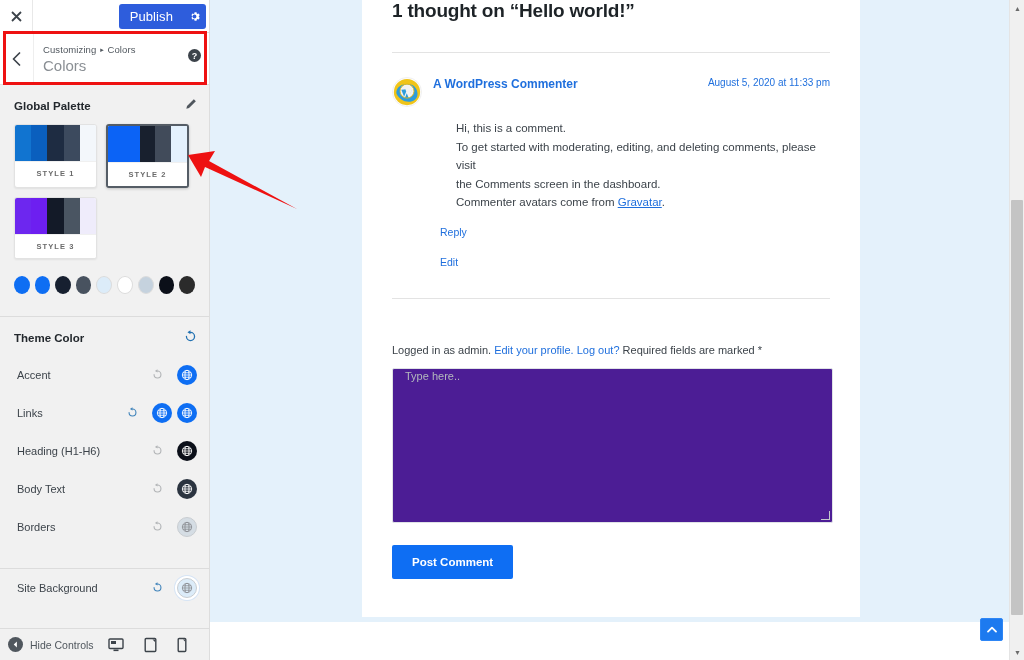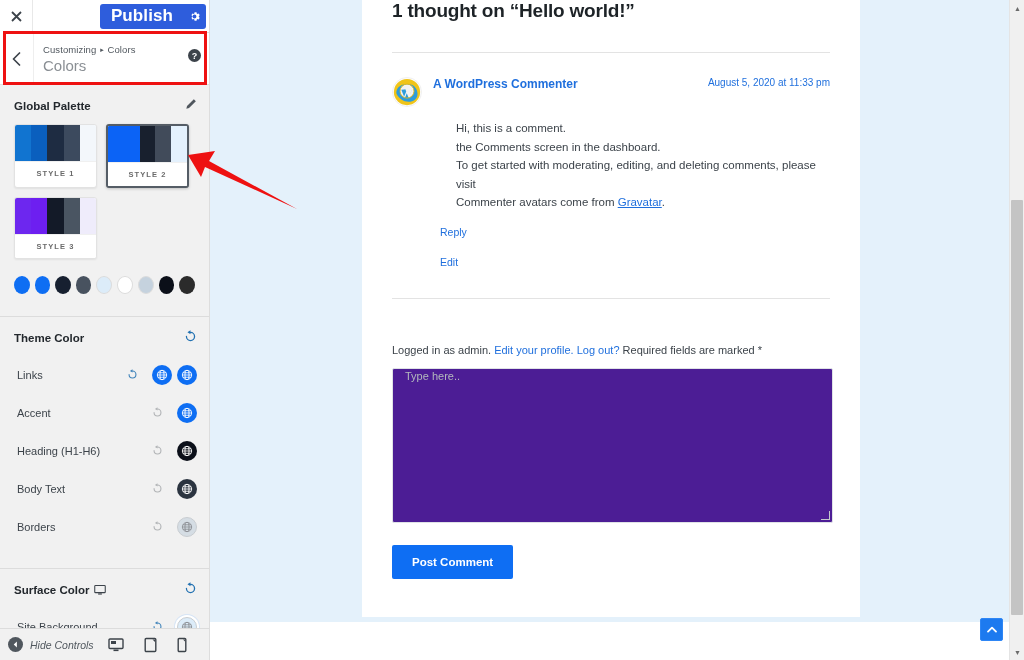--- a/index.html
+++ b/index.html
@@ -29,21 +29,21 @@
     position: absolute; left: 0; top: 0; width: 33px; height: 33px;
     display: flex; align-items: center; justify-content: center;
     color: #3c434a; font-size: 15px; background: #fff;
     border-right: 1px solid #e8e8e8;
   }
   .publish-btn {
     display: flex; align-items: center; height: 25px;
     background: #2e5ddc; border-radius: 3px; overflow: hidden;
   }
   .publish-label {
-    color: #fff; font-size: 17px; font-weight: 700;
+    color: #fff; font-size: 13px; font-weight: 400;
     padding: 0 9px 0 11px; letter-spacing: .1px;
   }
   .publish-gear {
     width: 24px; height: 25px; display: flex; align-items: center; justify-content: center;
     color: #fff; font-size: 12px;
   }
 
   .panel-head {
     position: relative; height: 52px; background: #fff;
     display: flex; align-items: center;
@@ -116,21 +116,20 @@
     color: #fff; font-size: 12px; line-height: 1; margin-left: 5px;
     flex: none;
   }
   .globe.light { color: #8c8f94; border: 1px solid #c9cdd1; }
   .globe.ring { box-shadow: 0 0 0 2px #fff, 0 0 0 3px #d6e4f5; }
 
   .sb-footer {
     height: 32px; background: #f1f1f1; border-top: 1px solid #dcdcdc;
     display: flex; align-items: center; padding: 0 8px;
     position: relative;
-    font-style: italic;
   }
   .hide-ctrl { display: flex; align-items: center; gap: 7px; }
   .hide-circle {
     width: 15px; height: 15px; border-radius: 50%; background: #50575e;
     color: #fff; font-size: 8px; display: flex; align-items: center; justify-content: center;
   }
   .hide-text { font-size: 10.5px; color: #50575e; }
   .devices { margin-left: auto; display: flex; align-items: center; gap: 20px; padding-right: 14px; }
   .dev { color: #3c434a; display: flex; align-items: center; justify-content: center; position: relative; }
   .dev.active::after {
@@ -328,46 +327,46 @@
           <span class="sec-title">Theme Color</span>
           <span class="sec-reset">
             <svg width="13" height="13" viewBox="0 0 16 16" aria-hidden="true">
               <path d="M3 8a5 5 0 105-5" stroke="#2271b1" stroke-width="1.6" fill="none" stroke-linecap="round"></path>
               <path d="M8 0.3 L8 5.2 L4.2 2.8 Z" fill="#2271b1"></path>
             </svg>
           </span>
         </div>
         <div id="theme-rows">
             <div class="ctrl-row">
+              <span class="ctrl-label">Accent</span>
+              <span class="ctrl-reset dim"><svg width="11" height="11" viewBox="0 0 16 16" aria-hidden="true">
+                  <path d="M3 8a5 5 0 105-5" stroke="#a7aaad" stroke-width="1.6" fill="none" stroke-linecap="round"></path>
+                  <path d="M8 0.3 L8 5.2 L4.2 2.8 Z" fill="#a7aaad"></path>
+                </svg></span>
+              <span class="globe" style="background: rgb(14, 110, 243);">
+                <svg width="12" height="12" viewBox="0 0 16 16" aria-hidden="true">
+                  <circle cx="8" cy="8" r="6.2" fill="none" stroke="#ffffff" stroke-width="1.2"></circle>
+                  <ellipse cx="8" cy="8" rx="2.7" ry="6.2" fill="none" stroke="#ffffff" stroke-width="1.2"></ellipse>
+                  <path d="M1.8 8 H14.2 M2.8 5 H13.2 M2.8 11 H13.2" stroke="#ffffff" stroke-width="1.1"></path>
+                </svg>
+              </span>
+            </div>
+            <div class="ctrl-row">
               <span class="ctrl-label">Links</span>
               <span class="ctrl-reset"><svg width="11" height="11" viewBox="0 0 16 16" aria-hidden="true">
                   <path d="M3 8a5 5 0 105-5" stroke="#2271b1" stroke-width="1.6" fill="none" stroke-linecap="round"></path>
                   <path d="M8 0.3 L8 5.2 L4.2 2.8 Z" fill="#2271b1"></path>
                 </svg></span>
               <span class="globe" style="background: rgb(14, 110, 243);">
                 <svg width="12" height="12" viewBox="0 0 16 16" aria-hidden="true">
                   <circle cx="8" cy="8" r="6.2" fill="none" stroke="#ffffff" stroke-width="1.2"></circle>
                   <ellipse cx="8" cy="8" rx="2.7" ry="6.2" fill="none" stroke="#ffffff" stroke-width="1.2"></ellipse>
                   <path d="M1.8 8 H14.2 M2.8 5 H13.2 M2.8 11 H13.2" stroke="#ffffff" stroke-width="1.1"></path>
                 </svg>
               </span>
-              <span class="globe" style="background: rgb(14, 110, 243);">
-                <svg width="12" height="12" viewBox="0 0 16 16" aria-hidden="true">
-                  <circle cx="8" cy="8" r="6.2" fill="none" stroke="#ffffff" stroke-width="1.2"></circle>
-                  <ellipse cx="8" cy="8" rx="2.7" ry="6.2" fill="none" stroke="#ffffff" stroke-width="1.2"></ellipse>
-                  <path d="M1.8 8 H14.2 M2.8 5 H13.2 M2.8 11 H13.2" stroke="#ffffff" stroke-width="1.1"></path>
-                </svg>
-              </span>
-            </div>
-            <div class="ctrl-row">
-              <span class="ctrl-label">Accent</span>
-              <span class="ctrl-reset dim"><svg width="11" height="11" viewBox="0 0 16 16" aria-hidden="true">
-                  <path d="M3 8a5 5 0 105-5" stroke="#a7aaad" stroke-width="1.6" fill="none" stroke-linecap="round"></path>
-                  <path d="M8 0.3 L8 5.2 L4.2 2.8 Z" fill="#a7aaad"></path>
-                </svg></span>
               <span class="globe" style="background: rgb(14, 110, 243);">
                 <svg width="12" height="12" viewBox="0 0 16 16" aria-hidden="true">
                   <circle cx="8" cy="8" r="6.2" fill="none" stroke="#ffffff" stroke-width="1.2"></circle>
                   <ellipse cx="8" cy="8" rx="2.7" ry="6.2" fill="none" stroke="#ffffff" stroke-width="1.2"></ellipse>
                   <path d="M1.8 8 H14.2 M2.8 5 H13.2 M2.8 11 H13.2" stroke="#ffffff" stroke-width="1.1"></path>
                 </svg>
               </span>
             </div>
             <div class="ctrl-row">
               <span class="ctrl-label">Heading (H1-H6)</span>
@@ -410,35 +409,20 @@
                   <path d="M1.8 8 H14.2 M2.8 5 H13.2 M2.8 11 H13.2" stroke="#8c8f94" stroke-width="1.1"></path>
                 </svg>
               </span>
             </div>
           </div>
       </div>
 
       <div class="divider"></div>
 
       <div class="section">
-        <div class="sec-head">
-          <span class="sec-title">Surface Color</span>
-          <span class="sec-monitor">
-            <svg width="12" height="12" viewBox="0 0 16 16" aria-hidden="true">
-              <rect x="1" y="2" width="14" height="9.5" rx="1" fill="none" stroke="#3c434a" stroke-width="1.4"></rect>
-              <rect x="5.5" y="12.5" width="5" height="1.6" fill="#3c434a"></rect>
-            </svg>
-          </span>
-          <span class="sec-reset">
-            <svg width="13" height="13" viewBox="0 0 16 16" aria-hidden="true">
-              <path d="M3 8a5 5 0 105-5" stroke="#2271b1" stroke-width="1.6" fill="none" stroke-linecap="round"></path>
-              <path d="M8 0.3 L8 5.2 L4.2 2.8 Z" fill="#2271b1"></path>
-            </svg>
-          </span>
-        </div>
         <div id="surface-rows">
             <div class="ctrl-row">
               <span class="ctrl-label">Site Background</span>
               <span class="ctrl-reset"><svg width="11" height="11" viewBox="0 0 16 16" aria-hidden="true">
                   <path d="M3 8a5 5 0 105-5" stroke="#2271b1" stroke-width="1.6" fill="none" stroke-linecap="round"></path>
                   <path d="M8 0.3 L8 5.2 L4.2 2.8 Z" fill="#2271b1"></path>
                 </svg></span>
               <span class="globe light ring" style="background: rgb(220, 236, 249);">
                 <svg width="12" height="12" viewBox="0 0 16 16" aria-hidden="true">
                   <circle cx="8" cy="8" r="6.2" fill="none" stroke="#8c8f94" stroke-width="1.2"></circle>
@@ -504,22 +488,22 @@
                 <circle cx="16" cy="15" r="8" fill="#f2f2f2"></circle>
                 <path d="M9.5 13.5l3.2 8 2.4-6-1-2.6a18 18 0 00-1.3.1l-3.3.5zm11.8-.2l-3 8.5 2.8-7.4c.2-.6.3-1 .2-1.1zm-5.6 4.2l-2.3 6.2c1.6.5 3.3.4 4.8-.2l-2.5-6z" fill="#2d9cdb"></path>
                 <circle cx="16" cy="15" r="8" fill="none" stroke="#e2b40f" stroke-width="1"></circle>
               </svg>
             </span>
             <span class="author">A WordPress Commenter</span>
             <span class="c-date">August 5, 2020 at 11:33 pm</span>
           </div>
           <div class="c-body">
             <p>Hi, this is a comment.</p>
+            <p>To get started with moderating, editing, and deleting comments, please visit</p>
             <p>the Comments screen in the dashboard.</p>
-            <p>To get started with moderating, editing, and deleting comments, please visit</p>
             <p><span>Commenter avatars come from </span><a href="#">Gravatar</a><span>.</span></p>
           </div>
           <div class="c-actions">
             <a href="#">Reply</a>
             <a href="#">Edit</a>
           </div>
         </div>
 
         <div class="reply-sep"></div>
 

